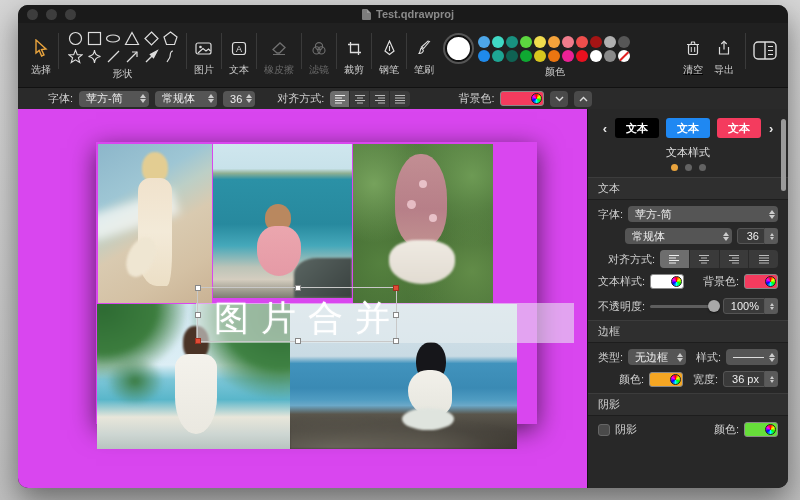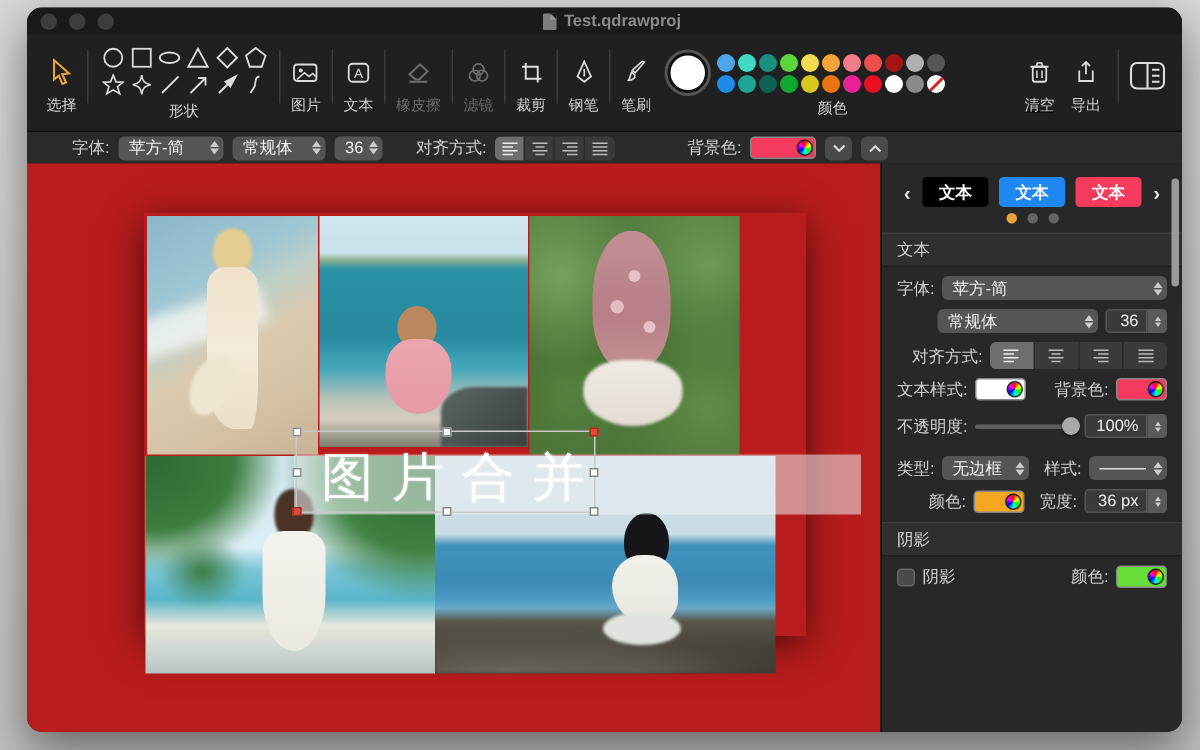--- a/index.html
+++ b/index.html
@@ -55,21 +55,21 @@
   .segbtn { width:20px; display:flex; align-items:center; justify-content:center; border-right:1px solid #2a2a2a; cursor:pointer; }
   .segbtn:last-child { border-right:none; }
   .segbtn.sel { background:#6e6e6e; }
   .colorwell { width:34px; height:15px; border-radius:3px; border:1px solid #888; position:relative; cursor:pointer; }
   .colorwell .wheel { position:absolute; right:1px; top:1px; width:11px; height:11px; border-radius:50%;
     background:conic-gradient(#f00,#ff0,#0f0,#0ff,#00f,#f0f,#f00); border:1px solid #222; }
   .chevbtn { width:18px; height:16px; background:#4a4a4a; border-radius:4px; display:flex; align-items:center; justify-content:center; cursor:pointer; }
 
   
   .main { flex:1; display:flex; min-height:0; }
-  .canvas { width:569px; position:relative; background:#b91c1c; overflow:hidden; }
+  .canvas { width:569px; position:relative; background:#d946ef; overflow:hidden; }
   .photo { position:absolute; overflow:hidden; }
   .collage-shadow { position:absolute; left:78px; top:33px; width:441px; height:282px; box-shadow:0 6px 24px rgba(0,0,0,.6); }
 
   
   .textband { position:absolute; left:178px; top:194px; width:378px; height:40px; background:rgba(235,240,242,.55); }
   .canvas-text { position:absolute; left:196px; top:186px; color:#fff; font-size:35px;
     font-family:"DejaVu Serif", serif; letter-spacing:12px; white-space:nowrap; text-shadow:0 0 2px rgba(255,255,255,.4); }
   .selbox { position:absolute; left:179px; top:178px; width:200px; height:55px; border:1px solid #c8c8c8; }
   .handle { position:absolute; width:6px; height:6px; background:#fff; border:1px solid #888; }
   .handle.red { background:#e04b35; border-color:#a03020; }
@@ -493,20 +493,21 @@
     <div class="sidebar">
       <div class="sb-scroll"></div>
 
       <div class="tabsrow">
         <span class="tabchev">‹</span>
         <div class="tabbtn" style="background: rgb(0, 0, 0);">文本</div>
         <div class="tabbtn" style="background: rgb(31, 136, 242);">文本</div>
         <div class="tabbtn" style="background: rgb(244, 59, 94);">文本</div>
         <span class="tabchev">›</span>
       </div>
+      <div class="stylelabel">文本样式</div>
       <div class="dots">
         <div class="dot active"></div>
         <div class="dot"></div>
         <div class="dot"></div>
       </div>
 
       <div class="sechead">文本</div>
       <div class="srow" style="padding-top:6px;">
         <span class="slabel">字体:</span>
         <div class="dropdown ddwide">
@@ -590,20 +591,21 @@
           </div>
         <div style="display:flex;">
           <div class="vbox">100%</div>
           <div class="stepper">
               <span class="tri-up"></span>
               <span class="tri-dn"></span>
             </div>
         </div>
       </div>
 
+      <div class="sechead">边框</div>
       <div class="srow" style="padding-top:6px;">
         <span class="slabel">类型:</span>
         <div class="dropdown" style="width:62px;">
           <span style="flex:1;">无边框</span>
           <span class="dd-arrows">
               <span class="tri-up"></span>
               <span class="tri-dn"></span>
             </span>
         </div>
         <span class="grow"></span>

